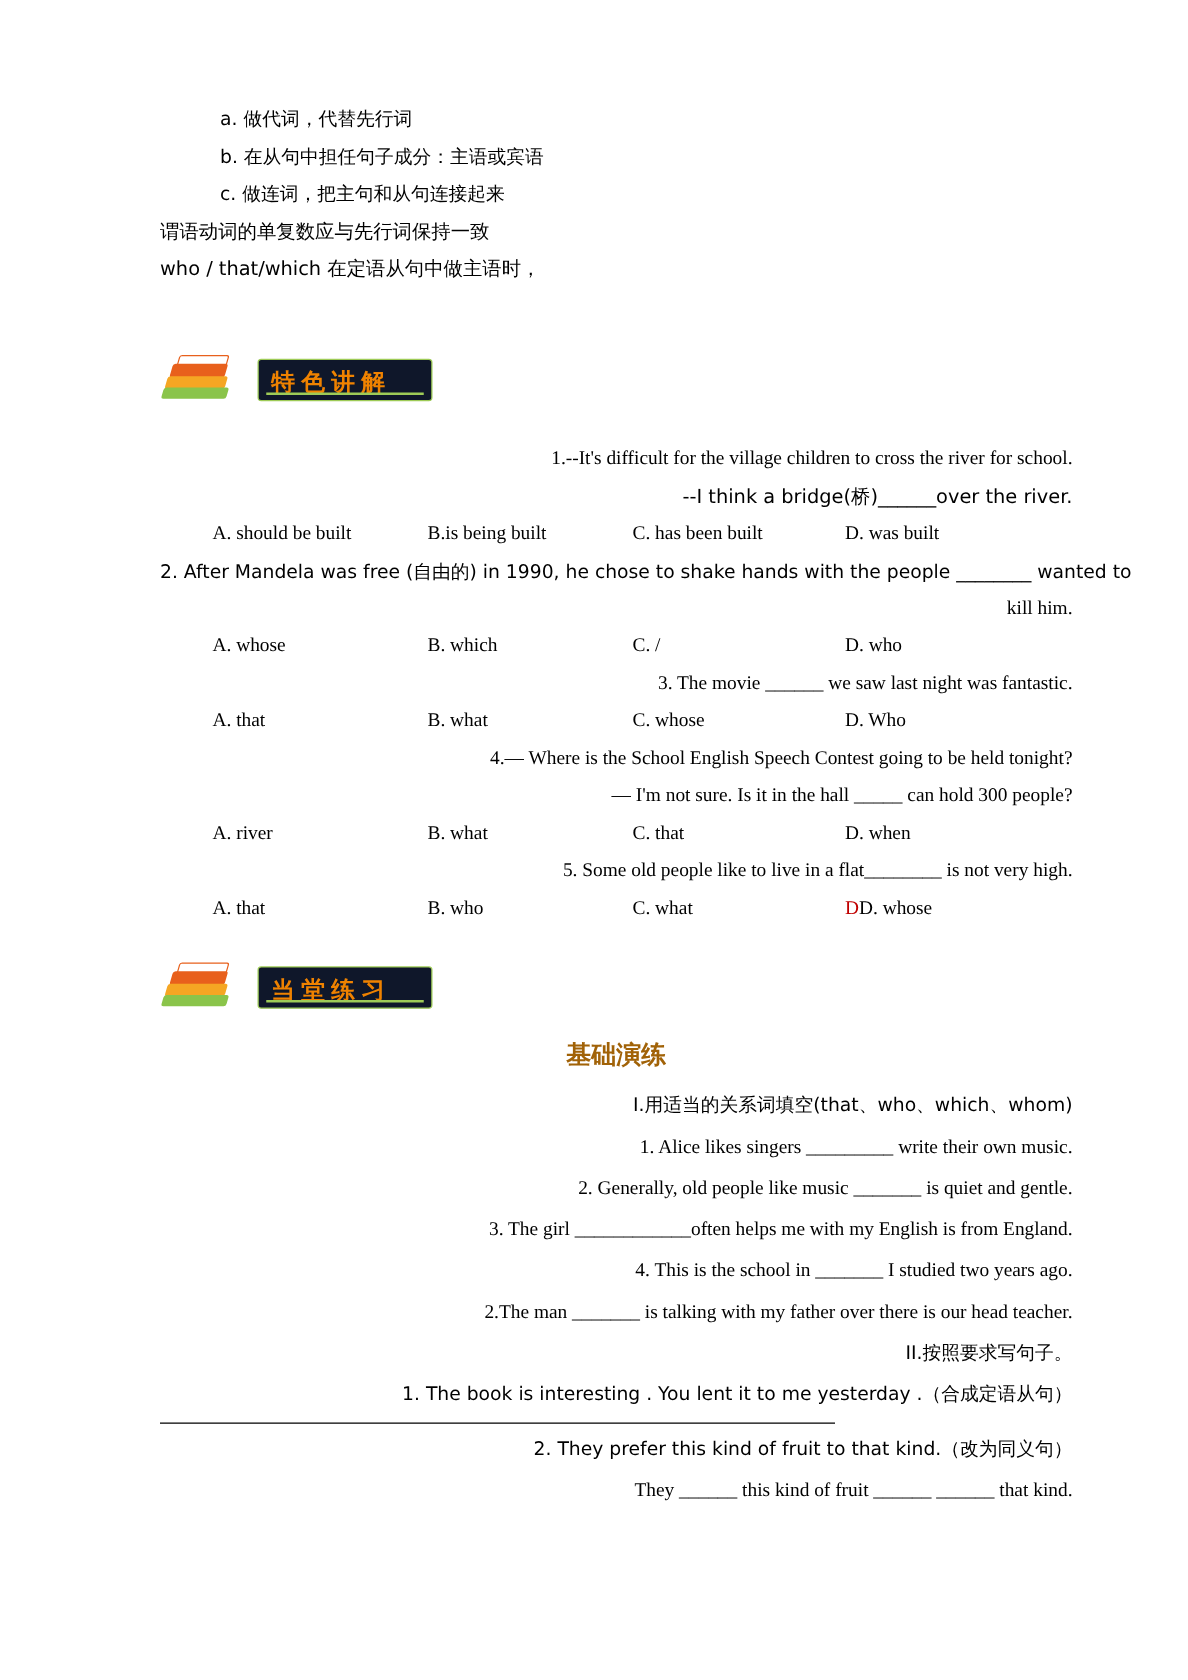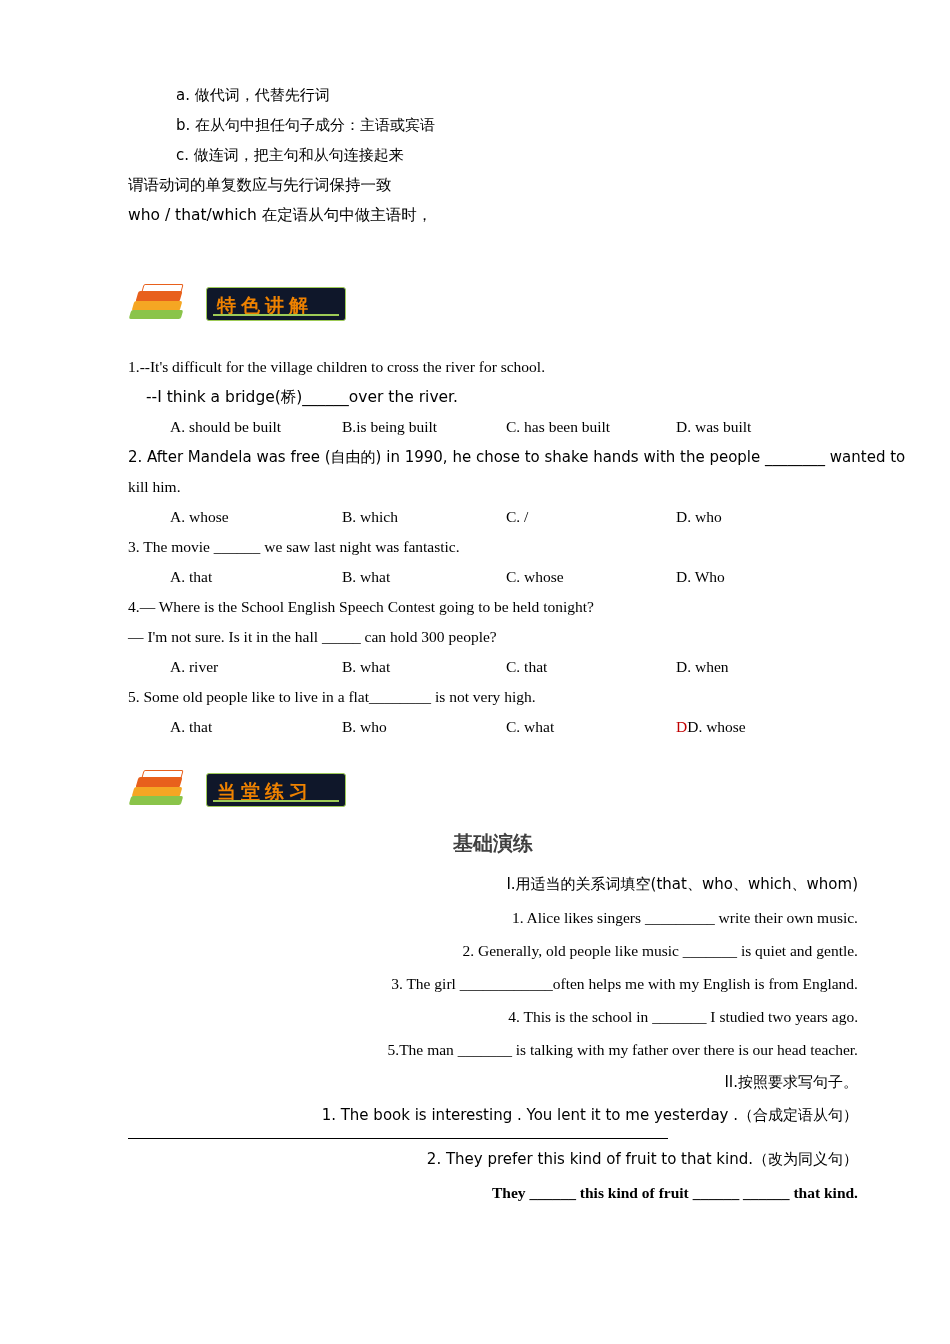--- a/index.html
+++ b/index.html
@@ -104,60 +104,61 @@
     width: calc(100% - 12px);
     height: 2px;
     background: #9ecb57;
   }
 
   
   .q-line {
     font-size: 15.5px;
     line-height: 30px;
     white-space: nowrap;
+    text-align: right;
   }
   .q-indent { padding-left: 18px; }
   .opts {
     font-size: 15.5px;
     line-height: 30px;
     display: flex;
     margin-left: 42px;
   }
   .opts span { display: inline-block; }
   .o1 { width: 172px; }
   .o2 { width: 164px; }
   .o3 { width: 170px; }
   .o4 { width: 150px; }
   .red { color: #c00000; }
 
   .center-title {
     text-align: center;
     font-family: "DejaVu Sans", sans-serif;
     font-size: 20px;
     font-weight: bold;
-    color: #404040;
+    color: #a16207;
     line-height: 34px;
     margin-top: 14px;
     margin-bottom: 8px;
     width: 730px;
   }
   .ex-line {
     font-size: 15.5px;
     line-height: 33px;
     white-space: nowrap;
     text-align: right;
   }
   .answer-rule {
     margin-top: 6px;
     margin-bottom: 4px;
     width: 540px;
     border-bottom: 1px solid #000;
     height: 0px;
   }
-  .sub-indent { padding-left: 24px; font-weight: bold; }
+  .sub-indent { padding-left: 24px; }
 </style>
 </head>
 <body>
 
 <div class="page">
   <div class="content">
 
     <div class="bullet-line cn">a. 做代词，代替先行词</div>
     <div class="bullet-line cn">b. 在从句中担任句子成分：主语或宾语</div>
     <div class="bullet-line cn">c. 做连词，把主句和从句连接起来</div>
@@ -239,21 +240,21 @@
       </div>
     </div>
 
     <div class="center-title cn">基础演练</div>
 
     <div class="ex-line cn" style="font-size:15px;">I.用适当的关系词填空(that、who、which、whom)</div>
     <div class="ex-line">1. Alice likes singers _________ write their own music.</div>
     <div class="ex-line">2. Generally, old people like music _______ is quiet and gentle.</div>
     <div class="ex-line">3. The girl ____________often helps me with my English is from England.</div>
     <div class="ex-line">4. This is the school in _______ I studied two years ago.</div>
-    <div class="ex-line">5.The man _______ is talking with my father over there is our head teacher.</div>
+    <div class="ex-line">2.The man _______ is talking with my father over there is our head teacher.</div>
 
     <div class="ex-line cn" style="font-size:15px;">II.按照要求写句子。</div>
     <div class="ex-line cn" style="font-size:15px;">1. The book is interesting . You lent it to me yesterday .（合成定语从句）</div>
     <div class="answer-rule"></div>
     <div class="ex-line cn" style="font-size:15px;">2. They prefer this kind of fruit to that kind.（改为同义句）</div>
     <div class="ex-line sub-indent">They ______ this kind of fruit ______ ______ that kind.</div>
 
   </div>
 </div>
 

